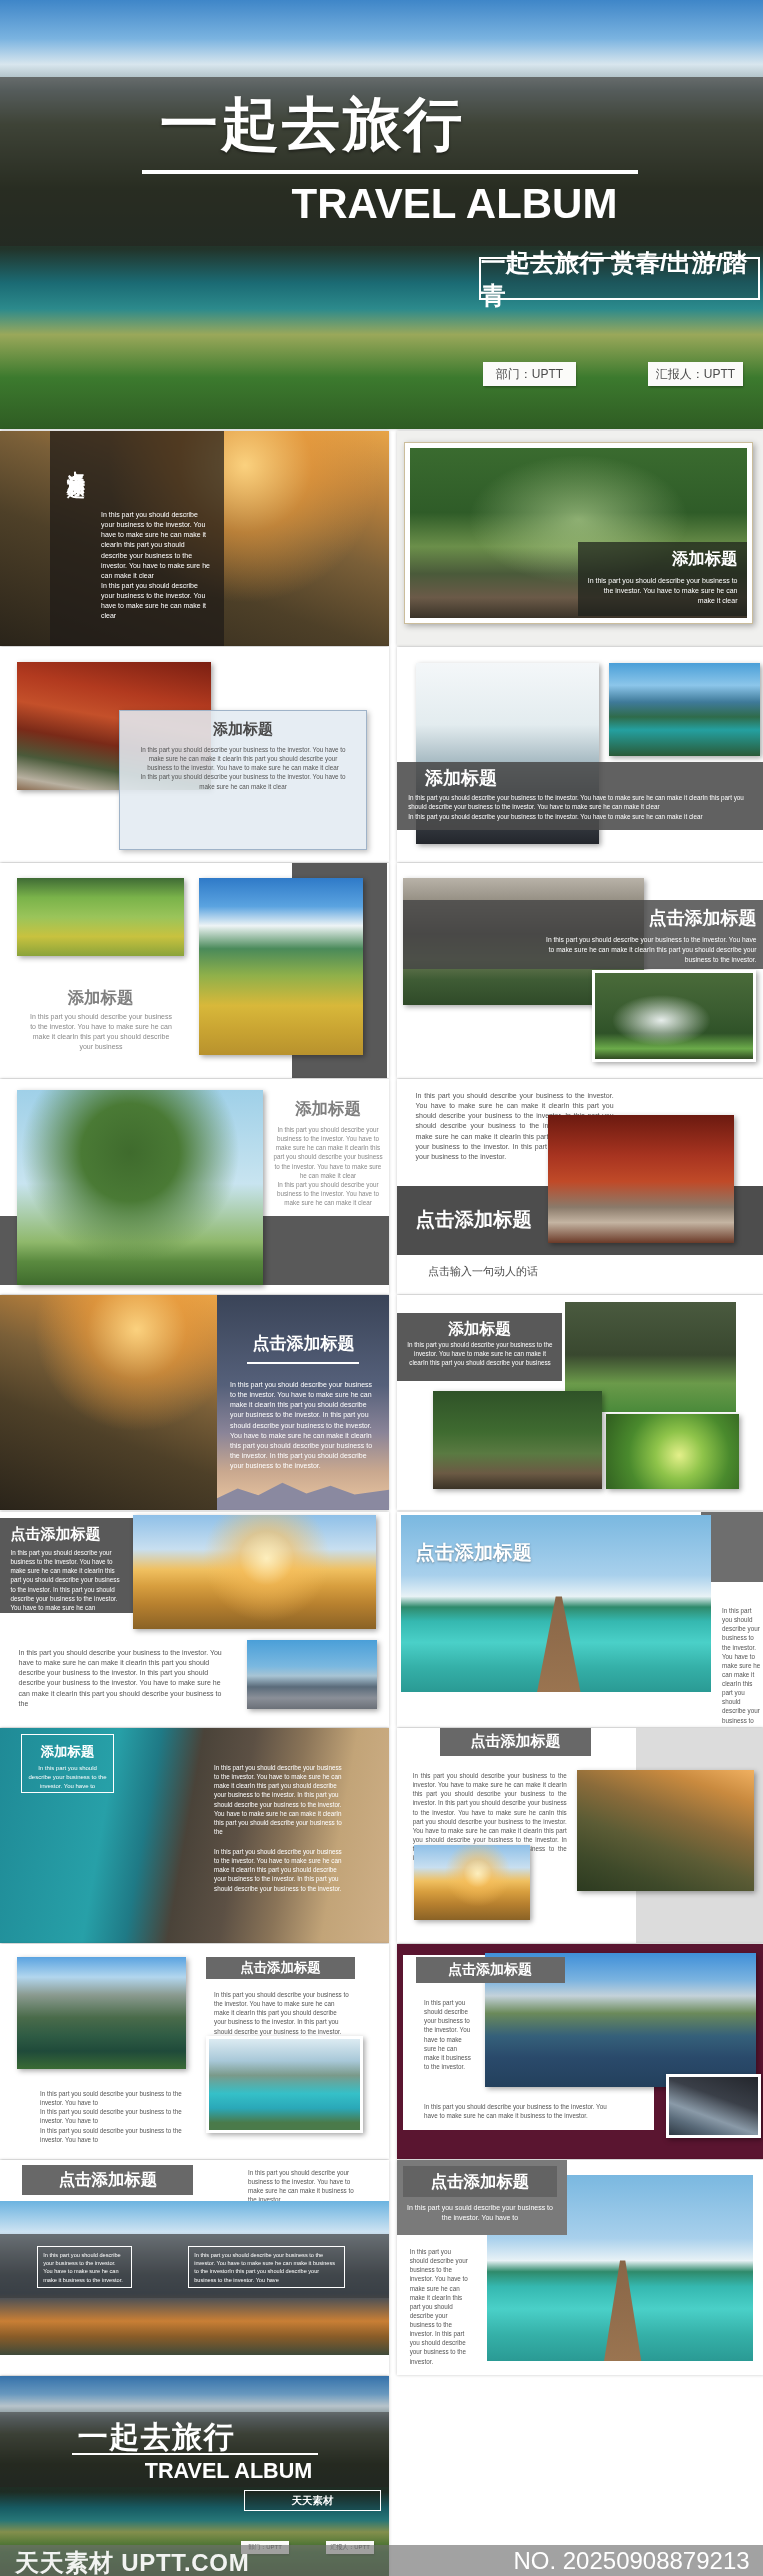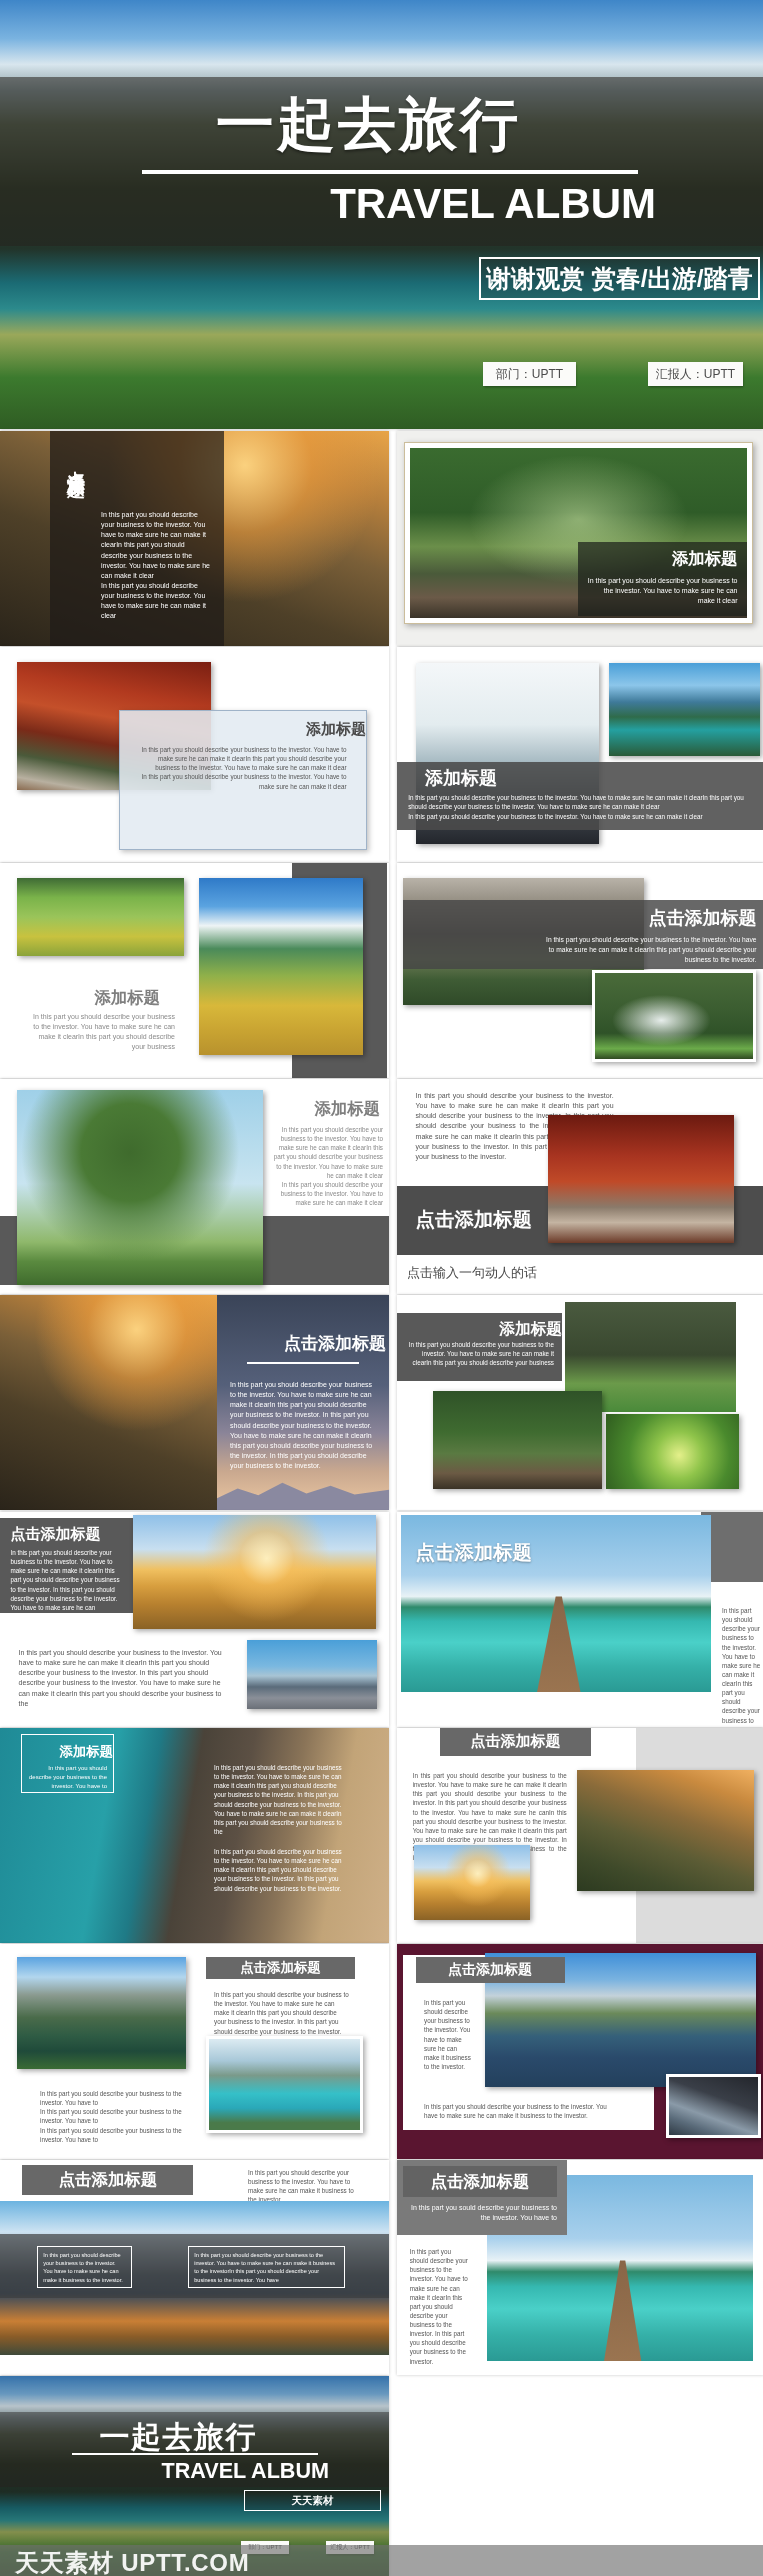--- a/index.html
+++ b/index.html
@@ -1,20 +1,20 @@
 <!DOCTYPE html>
 <html style="font-size:12px"><head>
 <meta charset="utf-8">
 <style>
   html,body{margin:0;padding:0;background:#fff}
   body{width:763px;height:2576px;position:relative;font-family:"Liberation Sans",sans-serif;overflow:hidden}
   .abs{position:absolute}
   .slide{position:absolute;overflow:hidden;background:#fff;box-shadow:0 0 3px rgba(0,0,0,.22)}
   .pre{white-space:pre-line}
-  .ctr{text-align:right}
+  .ctr{text-align:center}
   .rgt{text-align:right}
   .jst{text-align:justify}
   .w{color:#fff}
   .g{color:#555}
   .lg{color:#8a8a8a}
   .b{font-weight:bold}
   .body-s{font-size:6.3px;line-height:1.45}
   .body-m{font-size:7px;line-height:1.45}
   .ph{position:absolute;box-shadow:1.5px 2.2px 5.2px rgba(0,0,0,.35)}
   .phf{position:absolute;inset:0}
@@ -57,21 +57,21 @@
 <body>
 
 <div>
 
   <section class="slide" style="top:0;left:0;width:763px;height:429px">
     <div class="phf p-cover"></div>
     <div class="abs" style="top:77px;left:0;width:763px;height:169px;background:rgba(38,34,30,.55)"></div>
     <h1 class="abs zht ctr" style="top:86px;left:104px;width:417px;font-size:58px;letter-spacing:3px;text-shadow:0 1.5px 3px rgba(0,0,0,.4)">一起去旅行</h1>
     <div class="abs" style="top:170px;left:142px;width:496px;height:3.7px;background:#fff"></div>
     <h2 class="abs zht ctr" style="top:180px;left:253px;width:403px;font-size:42px">TRAVEL ALBUM</h2>
-    <div class="abs flexc b w" style="top:257px;left:479px;width:277px;height:39px;border:2.2px solid #fff;font-size:24.6px;background:rgba(30,28,24,.25)">谢谢观赏 赏春/出游/踏青</div>
+    <div class="abs flexc b w" style="top:257px;left:479px;width:277px;height:39px;border:2.2px solid #fff;font-size:24.6px;background:rgba(30,28,24,.25)">一起去旅行 赏春/出游/踏青</div>
     <div class="abs infobox" style="top:362px;left:483px;width:93px;height:24px;font-size:12px">部门：UPTT</div>
     <div class="abs infobox" style="top:362px;left:648px;width:95px;height:24px;font-size:12px">汇报人：UPTT</div>
   </section>
 
   <section class="slide" style="top:431px;left:0;width:389px;height:215px">
     <div class="phf p-sunroad"></div>
     <div class="abs" style="left:50px;top:0;width:174px;height:215px;background:rgba(30,27,24,.72)"></div>
     <div class="abs zht" style="left:64px;top:25px;height:119px;font-size:18px;writing-mode:vertical-rl;letter-spacing:2.2px">点击添加标题</div>
     <div class="abs w body-m pre" style="left:101px;top:79px;width:112px">In this part you should describe your business to the investor. You have to make sure he can make it clearIn this part you should describe your business to the investor. You have to make sure he can make it clear
 In this part you should describe your business to the investor. You have to make sure he can make it clear</div>
@@ -127,21 +127,21 @@
     <div class="abs ctr b" style="left:276px;top:19.4px;width:104px;font-size:16.4px;color:#7f7f7f">添加标题</div>
     <div class="abs ctr lg body-s pre" style="left:273px;top:46px;width:110px">In this part you should describe your business to the investor. You have to make sure he can make it clearIn this part you should describe your business to the investor. You have to make sure he can make it clear
 In this part you should describe your business to the investor. You have to make sure he can make it clear</div>
   </section>
 
   <section class="slide" style="top:1079px;left:397px;width:367px;height:215px">
     <div class="abs g body-m jst" style="left:18.6px;top:12px;width:198px">In this part you should describe your business to the investor. You have to make sure he can make it clearIn this part you should describe your business to the investor. In this part you should describe your business to the investor. You have to make sure he can make it clearIn this part you should describe your business to the investor. In this part you should describe your business to the investor.</div>
     <div class="abs" style="left:0;top:107px;width:367px;height:69px;background:#4d4d4d"></div>
     <div class="ph p-redpath" style="left:151px;top:36px;width:186px;height:128px"></div>
     <div class="abs zht" style="left:18.6px;top:127px;font-size:19.4px">点击添加标题</div>
-    <div class="abs" style="left:10px;top:185px;font-size:13px;color:#4a4a4a">点击输入一句动人的话</div>
+    <div class="abs" style="left:31px;top:185px;font-size:11px;color:#4a4a4a">点击输入一句动人的话</div>
   </section>
 
   <section class="slide" style="top:1295px;left:0;width:389px;height:215px">
     <div class="abs p-sunroad" style="left:0;top:0;width:217px;height:215px"></div>
     <div class="abs p-starpanel" style="left:217px;top:0;width:172px;height:215px">
       <div class="silhouette"></div>
     </div>
     <div class="abs zht ctr" style="left:221px;top:37px;width:165px;font-size:17px">点击添加标题</div>
     <div class="abs" style="left:247px;top:67px;width:112px;height:2.2px;background:#fff"></div>
     <div class="abs w body-m" style="left:230px;top:85px;width:148px">In this part you should describe your business to the investor. You have to make sure he can make it clearIn this part you should describe your business to the investor. In this part you should describe your business to the investor. You have to make sure he can make it clearIn this part you should describe your business to the investor. In this part you should describe your business to the investor.</div>
@@ -236,16 +236,17 @@
     <h2 class="abs zht ctr" style="top:41px;left:56px;width:201px;font-size:30px;letter-spacing:1.5px">一起去旅行</h2>
     <div class="abs" style="top:77px;left:72px;width:246px;height:2.2px;background:#fff"></div>
     <h3 class="abs zht ctr" style="top:82px;left:128px;width:201px;font-size:21.6px">TRAVEL ALBUM</h3>
     <div class="abs flexc b w" style="top:114px;left:244px;width:135px;height:19.4px;border:1.5px solid #fff;font-size:10.4px;background:rgba(30,28,24,.25)">天天素材</div>
     <div class="abs infobox" style="top:165px;left:241px;width:48px;height:12.7px;font-size:6px">部门：UPTT</div>
     <div class="abs infobox" style="top:165px;left:326px;width:48px;height:12.7px;font-size:6px">汇报人：UPTT</div>
   </section>
 
   <div class="abs" style="top:2545px;left:0;width:763px;height:31px;background:rgba(112,112,112,.65)">
     <div class="abs" style="left:15px;top:1.5px;font-size:24px;color:rgba(255,255,255,.92);font-weight:bold;letter-spacing:0.7px">天天素材 UPTT.COM</div>
+    <div class="abs rgt" style="right:13.4px;top:2.2px;width:313px;font-size:24px;color:#fff">NO. 20250908879213</div>
   </div>
 
 </div>
 
 
 </body></html>

